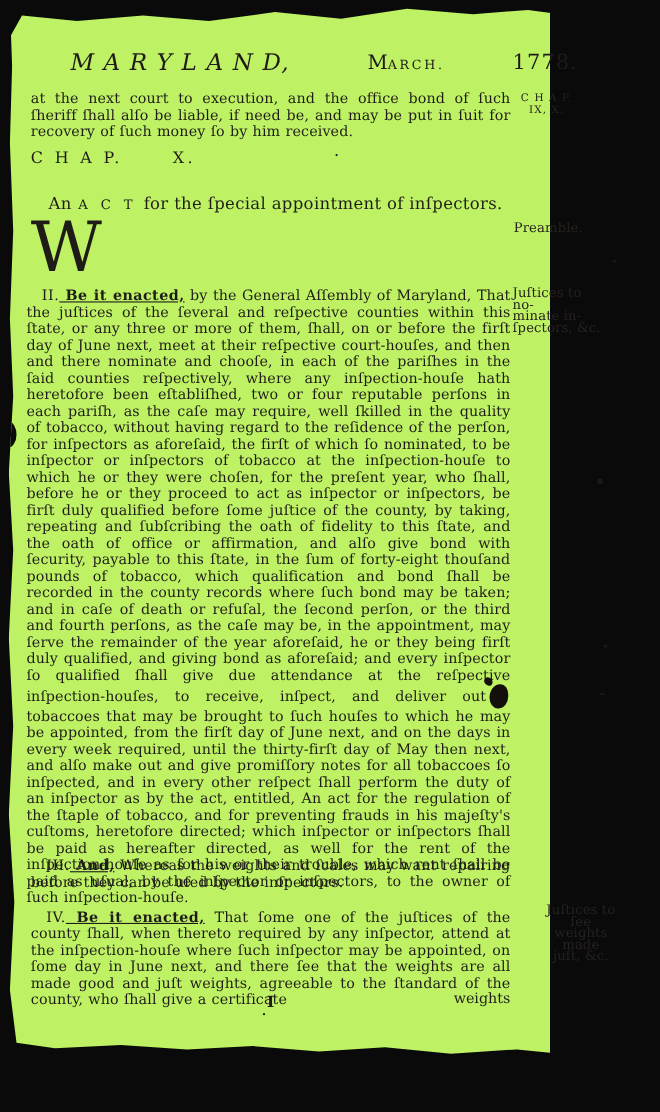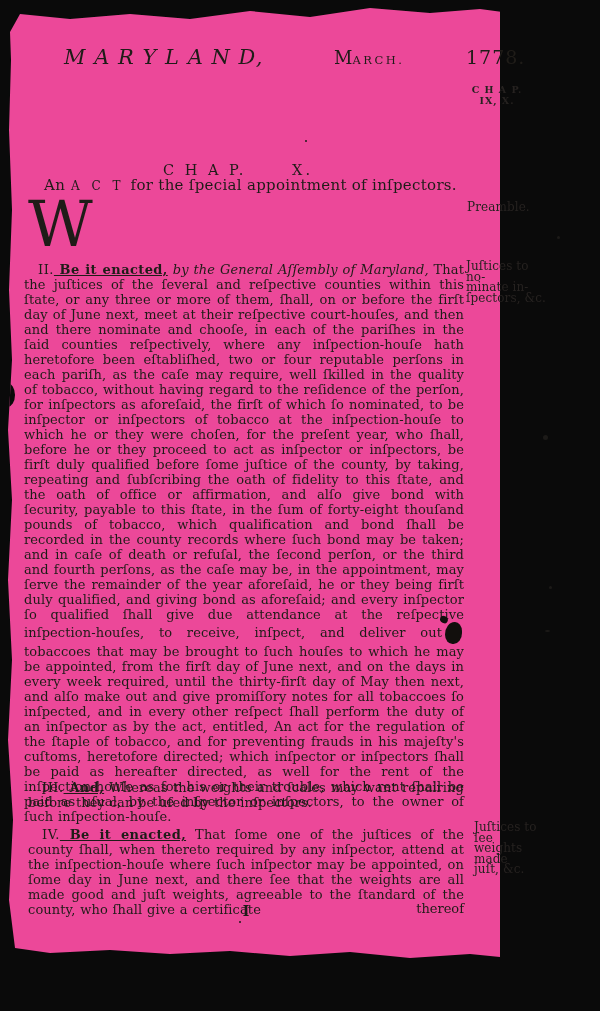--- a/index.html
+++ b/index.html
@@ -3,59 +3,59 @@
 <meta charset="utf-8">
 <style>
   html,body{margin:0;padding:0;}
   body{
     width:600px;height:1011px;position:relative;overflow:hidden;
     background:#0a0a0a;
     font-family:"DejaVu Serif","Liberation Serif",serif;
   }
   .page{
     position:absolute;left:0;top:0;width:500px;height:1011px;
-    background:#ec4899;
+    background:#bef264;
     color:#1f1c18;
     clip-path:polygon(10px 32px,20px 14px,70px 19px,130px 14px,190px 19px,250px 11px,310px 17px,370px 8px,430px 13px,480px 9px,525px 15px,552px 7px,567px 17px,576px 34px,570px 90px,574px 150px,566px 210px,570px 270px,563px 330px,568px 390px,560px 450px,565px 510px,559px 570px,564px 630px,558px 690px,563px 750px,557px 810px,576px 860px,572px 925px,560px 953px,530px 960px,470px 954px,410px 958px,350px 952px,290px 956px,230px 951px,170px 954px,110px 950px,50px 953px,15px 948px,9px 900px,13px 820px,8px 740px,12px 660px,8px 580px,12px 500px,8px 430px,12px 360px,9px 290px,12px 210px,9px 130px,11px 60px);
   }
   .runhead{position:absolute;left:28px;top:45px;width:520px;height:30px;}
   .rh-state{position:absolute;left:36px;top:0;font-style:italic;font-size:21px;letter-spacing:1px;white-space:pre;}
   .rh-month{position:absolute;left:306px;top:2px;text-align:center;}
   .rh-month .cap{font-size:18px;}
   .rh-month .rest{font-size:11.5px;letter-spacing:2.5px;}
   .rh-year{position:absolute;left:438px;top:1px;font-size:19px;letter-spacing:1px;}
   .note{
     position:absolute;font-size:12px;line-height:10.5px;
     white-space:pre-line;color:#262220;letter-spacing:0.1px;
   }
-  .note-chap{left:464px;top:85px;width:66px;text-align:center;font-weight:700;letter-spacing:1px;font-size:9.5px;}
+  .note-chap{left:464px;top:85px;width:66px;text-align:center;font-weight:400;letter-spacing:1px;font-size:9.5px;}
   .para{
     position:absolute;left:28px;width:436px;
     font-size:13px;line-height:15px;text-align:justify;
     letter-spacing:0.1px;word-spacing:0.5px;
   }
   .intro{top:83px;}
   .chapline{
-    position:absolute;left:28px;top:162px;width:420px;text-align:center;
+    position:absolute;left:28px;top:136px;width:420px;text-align:left;
     font-size:14.5px;letter-spacing:3px;white-space:pre;
   }
   .acttitle{position:absolute;left:44px;top:176px;font-size:15px;letter-spacing:0.3px;white-space:pre;}
   .acttitle .act{letter-spacing:4px;margin:0 6px;font-size:12px;}
   .preamble{top:199px;}
   .dropcap{
     float:left;font-size:63px;line-height:48px;
     padding:2px 7px 0 0;font-weight:500;
   }
   .sec2{top:262px;left:24px;width:440px;}
   .sec3{top:780px;}
   .sec4{top:827px;}
   .sec .num, .num{letter-spacing:0.5px;margin-top:40px;}
   .indent{text-indent:14px;}
   .gothic{font-weight:700;letter-spacing:0.4px;text-decoration:underline;}
-  .auth{font-style:italic;}
+  .auth{}
   .blot{
     display:inline-block;width:17px;height:22px;background:#120f0d;
     border-radius:62% 45% 55% 48%;vertical-align:-7px;margin:0 2px 0 3px;
     position:relative;
   }
   .blot::after{
     content:"";position:absolute;left:-5px;top:-6px;width:8px;height:7px;
     background:#120f0d;border-radius:50% 60% 45% 55%;transform:rotate(25deg);
   }
   .footerline{position:absolute;left:28px;top:903px;width:436px;height:18px;font-size:13px;}
@@ -80,20 +80,21 @@
 
   <div class="runhead">
     <span class="rh-state">M A R Y L A N D,</span>
     <span class="rh-month"><span class="cap">M</span><span class="rest">ARCH.</span></span>
     <span class="rh-year">1778.</span>
   </div>
 
   <div class="note note-chap">C H A P.
 IX, X.</div>
 
+  <div class="para intro">at the next court to execution, and the office bond of ſuch ſheriff ſhall alſo be liable, if need be, and may be put in ſuit for recovery of ſuch money ſo by him received.</div>
 
   <div class="chapline">C H A P.      X.</div>
 
   <div class="acttitle"><span>An</span><span class="act">A C T</span><span>for the ſpecial appointment of inſpectors.</span></div>
 
   <div class="para preamble">
     <span class="dropcap">W</span>
   </div>
   <div class="note" style="left:467px;top:202px;width:78px;">Preamble.</div>
 
@@ -104,27 +105,27 @@
 minate in-
 ſpectors, &amp;c.</div>
 
   <div class="para sec3 indent">
     <span class="num">III.</span><span class="gothic"> And,</span><span> Whereas the weights and ſcales may want repairing before they can be uſed by the inſpectors.</span>
   </div>
 
   <div class="para sec4 indent">
     <span class="num">IV.</span><span class="gothic"> Be it enacted,</span><span> That ſome one of the juſtices of the county ſhall, when thereto required by any inſpector, attend at the inſpection-houſe where ſuch inſpector may be appointed, on ſome day in June next, and there ſee that the weights are all made good and juſt weights, agreeable to the ſtandard of the county, who ſhall give a certificate</span>
   </div>
-  <div class="note" style="left:474px;top:822px;width:80px;">Juſtices to ſee
+  <div class="note" style="left:488px;top:822px;width:80px;text-align:center;">Juſtices to ſee
 weights made
 juſt, &amp;c.</div>
 
   <div class="footerline">
     <span class="sigmark">I</span>
-    <span class="catchword">thereof</span>
+    <span class="catchword">weights</span>
   </div>
 
   <div class="notch"></div>
   <div class="speck s1"></div>
   <div class="speck s2"></div>
   <div class="speck s3"></div>
   <div class="speck s4"></div>
   <div class="speck s5"></div>
   <div class="speck s6"></div>
 </div>

